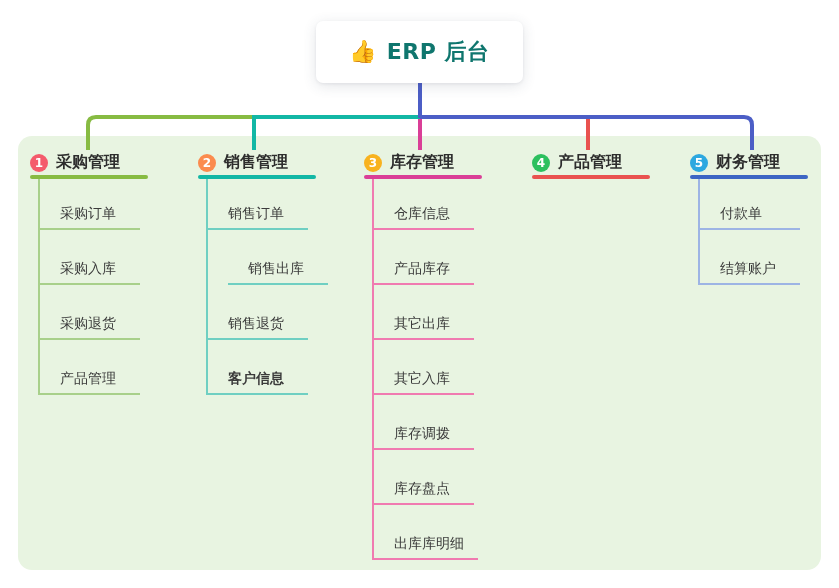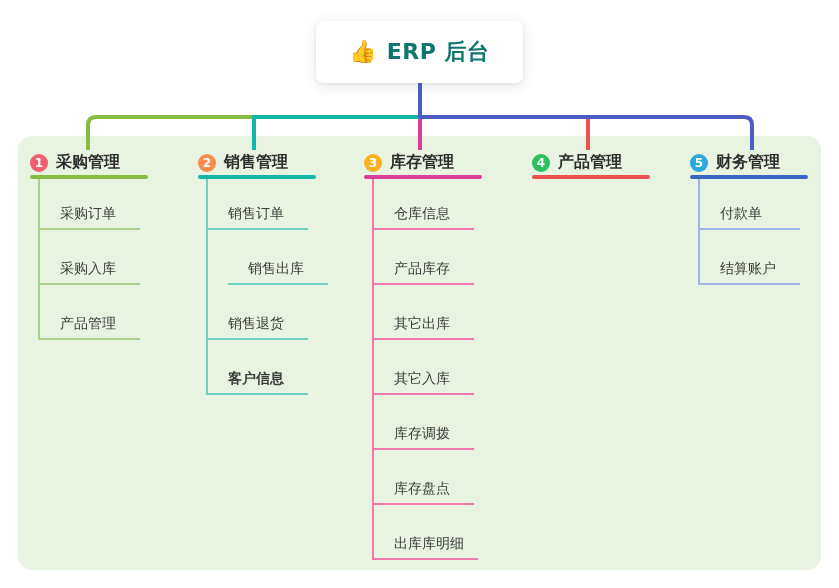--- a/index.html
+++ b/index.html
@@ -67,20 +67,23 @@
         <span class="badge" style="background: rgb(244, 91, 108);">1</span>
         <span class="branch-label">采购管理</span>
       </div>
       <div class="branch-underline" style="background: rgb(135, 187, 66);"></div>
       <div class="children" style="border-left-color: rgb(168, 208, 138); text-align: center;">
         <div class="child" style="border-bottom-color: rgb(168, 208, 138);">
           <span>采购订单</span>
         </div>
         <div class="child" style="border-bottom-color: rgb(168, 208, 138);">
           <span>采购入库</span>
+        </div>
+        <div class="child" style="border-bottom-color: rgb(168, 208, 138);">
+          <span>采购退货</span>
         </div>
         <div class="child" style="border-bottom-color: rgb(168, 208, 138);">
           <span>产品管理</span>
         </div>
       </div>
     </div>
     <div class="branch" style="left: 198px;">
       <div class="branch-header">
         <span class="badge" style="background: rgb(251, 139, 78);">2</span>
         <span class="branch-label">销售管理</span>

